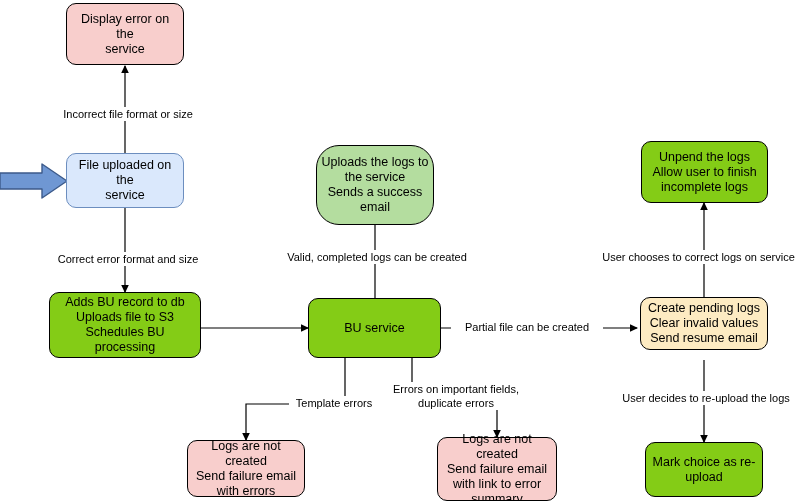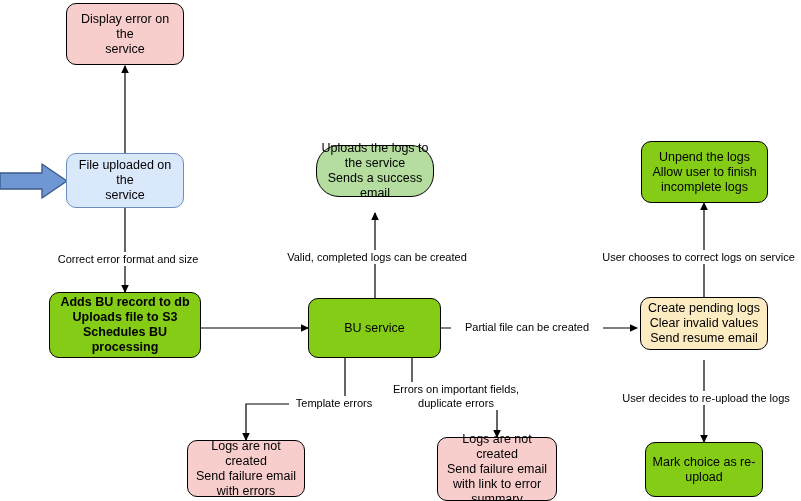--- a/index.html
+++ b/index.html
@@ -100,25 +100,25 @@
   <svg id="blue-arrow" viewBox="0 0 68 36" xmlns="http://www.w3.org/2000/svg">
     <path d="M0,10 L42,10 L42,1 L67,18 L42,35 L42,26 L0,26 Z" fill="#6f97d3" stroke="#3c5a8a" stroke-width="1.4" stroke-linejoin="round"></path>
   </svg>
 
   <div class="node n-pink" style="left:66px; top:3px; width:118px; height:62px;">Display error on the
 service</div>
 
   <div class="node n-blue" style="left:66px; top:153px; width:118px; height:55px;">File uploaded on the
 service</div>
 
-  <div class="node n-white" style="left:49px; top:292px; width:152px; height:66px;font-weight:bold;">Adds BU record to db
+  <div class="node n-white" style="left:49px; top:292px; width:152px; height:66px;">Adds BU record to db
 Uploads file to S3
 Schedules BU processing</div>
 
-  <div class="node n-green" style="left:316px; top:145px; width:118px; height:52px;border-radius:23px;">Uploads the logs to
+  <div class="node n-green" style="left:316px; top:145px; width:118px; height:80px;border-radius:23px;">Uploads the logs to
 the service
 Sends a success
 email</div>
 
   <div class="node n-white" style="left:308px; top:298px; width:133px; height:60px;">BU service</div>
 
   <div class="node n-white" style="left:641px; top:141px; width:127px; height:62px;">Unpend the logs
 Allow user to finish
 incomplete logs</div>
 
@@ -131,20 +131,21 @@
 with errors</div>
 
   <div class="node n-pink" style="left:437px; top:437px; width:120px; height:64px;">Logs are not created
 Send failure email
 with link to error
 summary</div>
 
   <div class="node n-white" style="left:645px; top:442px; width:118px; height:55px;">Mark choice as re-
 upload</div>
 
+  <div class="edge-label" style="left:50px; top:107px; width:152px;">Incorrect file format or size</div>
 
   <div class="edge-label" style="left:50px; top:252px; width:152px;">Correct error format and size</div>
 
   <div class="edge-label" style="left:277px; top:250px; width:196px;">Valid, completed logs can be created</div>
 
   <div class="edge-label" style="left:451px; top:320px; width:148px;">Partial file can be created</div>
 
   <div class="edge-label" style="left:289px; top:396px; width:86px;">Template errors</div>
 
   <div class="edge-label" style="left:390px; top:382px; width:128px;">Errors on important fields,

